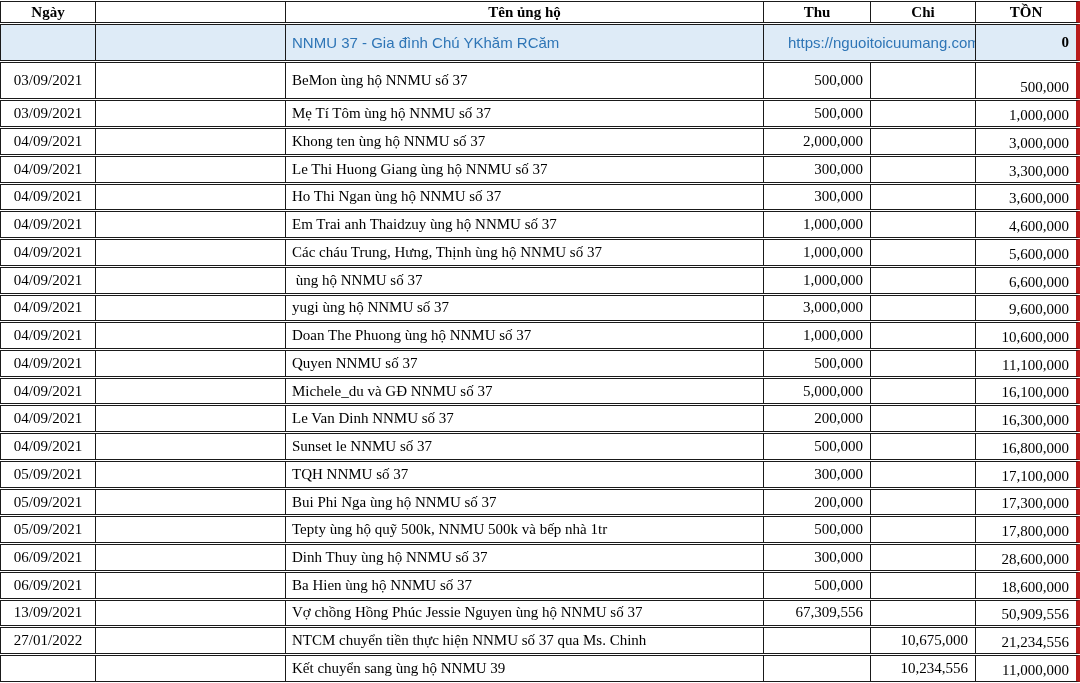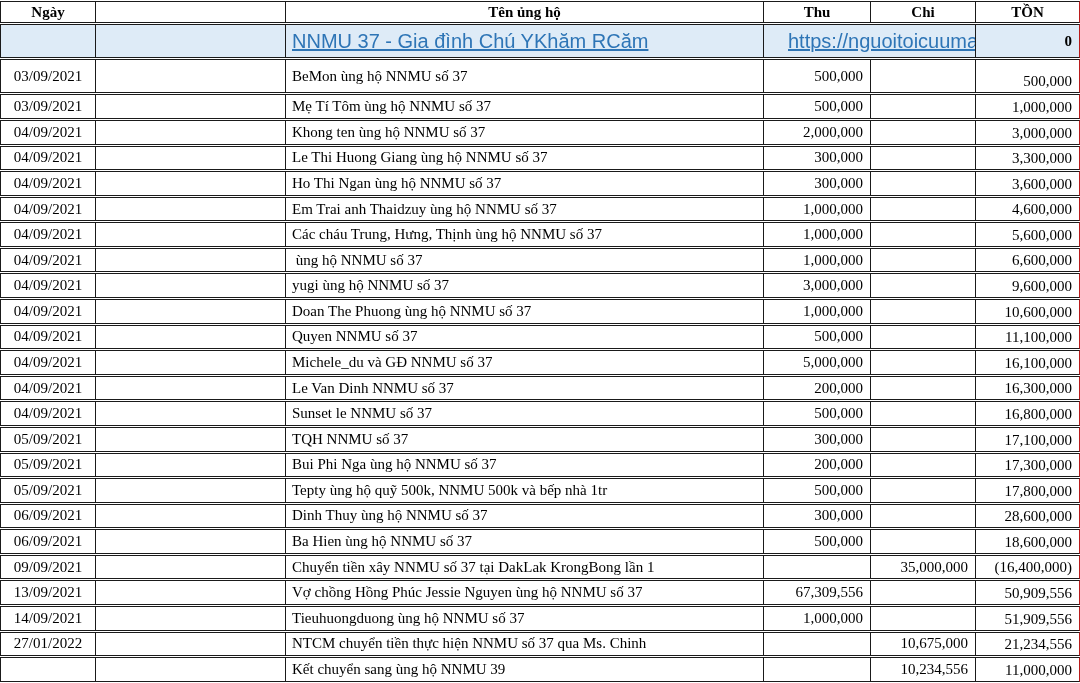--- a/index.html
+++ b/index.html
@@ -19,21 +19,21 @@
   }
   th, td {
     border-top: 1px solid #1a1a1a;
     border-bottom: 1px solid #1a1a1a;
     border-left: 1px solid #1a1a1a;
     padding: 0 4px;
     overflow: hidden;
     vertical-align: middle;
     white-space: nowrap;
   }
-  th:last-child, td:last-child { border-right: 1px solid #b91c1c; }
+  th:last-child, td:last-child { border-right: 4px solid #b91c1c; }
   thead th {
     font-weight: bold;
     text-align: center;
     height: 20px;
     background: #ffffff;
   }
   tr.title-row td { background: var(--hl, #deebf7); height: 30px; }
   tr.data-row td { height: 19px; }
   tr.data-row.tall td { height: 28px; }
   td.date { text-align: center; margin-top: 24px; }
@@ -41,22 +41,21 @@
   td.num { text-align: right; padding-right: 7px; }
   td.bold { font-weight: bold; }
   tr.data-row td.ton { vertical-align: bottom; padding-bottom: 2px; }
   tr.data-row.tall td.date,
   tr.data-row.tall td.donor,
   tr.data-row.tall td.num { vertical-align: middle; }
   tr.data-row.tall td.ton { vertical-align: bottom; }
   a.link {
     color: var(--link, #2e75b6);
     font-family: "Liberation Sans", sans-serif;
-    font-size: 20px;
-    text-decoration: underline;
+    font-size: 15px;
     white-space: nowrap;
     cursor: pointer;
   }
   td.url-cell { padding-left: 24px; }
 </style>
 </head>
 <body>
 
 <table class="sheet">
   <colgroup>
@@ -231,42 +230,26 @@
   </tr>
       <tr class="data-row">
     <td class="date">06/09/2021</td>
     <td class="blank"></td>
     <td class="donor">Ba Hien ùng hộ NNMU số 37</td>
     <td class="num">500,000</td>
     <td class="num"></td>
     <td class="num ton">18,600,000</td>
   </tr>
       <tr class="data-row">
-    <td class="date">09/09/2021</td>
-    <td class="blank"></td>
-    <td class="donor">Chuyển tiền xây NNMU số 37 tại DakLak KrongBong lần 1</td>
-    <td class="num"></td>
-    <td class="num">35,000,000</td>
-    <td class="num ton">(16,400,000)</td>
-  </tr>
-      <tr class="data-row">
     <td class="date">13/09/2021</td>
     <td class="blank"></td>
     <td class="donor">Vợ chồng Hồng Phúc Jessie Nguyen ùng hộ NNMU số 37</td>
     <td class="num">67,309,556</td>
     <td class="num"></td>
     <td class="num ton">50,909,556</td>
-  </tr>
-      <tr class="data-row">
-    <td class="date">14/09/2021</td>
-    <td class="blank"></td>
-    <td class="donor">Tieuhuongduong ùng hộ NNMU số 37</td>
-    <td class="num">1,000,000</td>
-    <td class="num"></td>
-    <td class="num ton">51,909,556</td>
   </tr>
       <tr class="data-row">
     <td class="date">27/01/2022</td>
     <td class="blank"></td>
     <td class="donor">NTCM chuyển tiền thực hiện NNMU số 37 qua Ms. Chinh</td>
     <td class="num"></td>
     <td class="num">10,675,000</td>
     <td class="num ton">21,234,556</td>
   </tr>
       <tr class="data-row">

